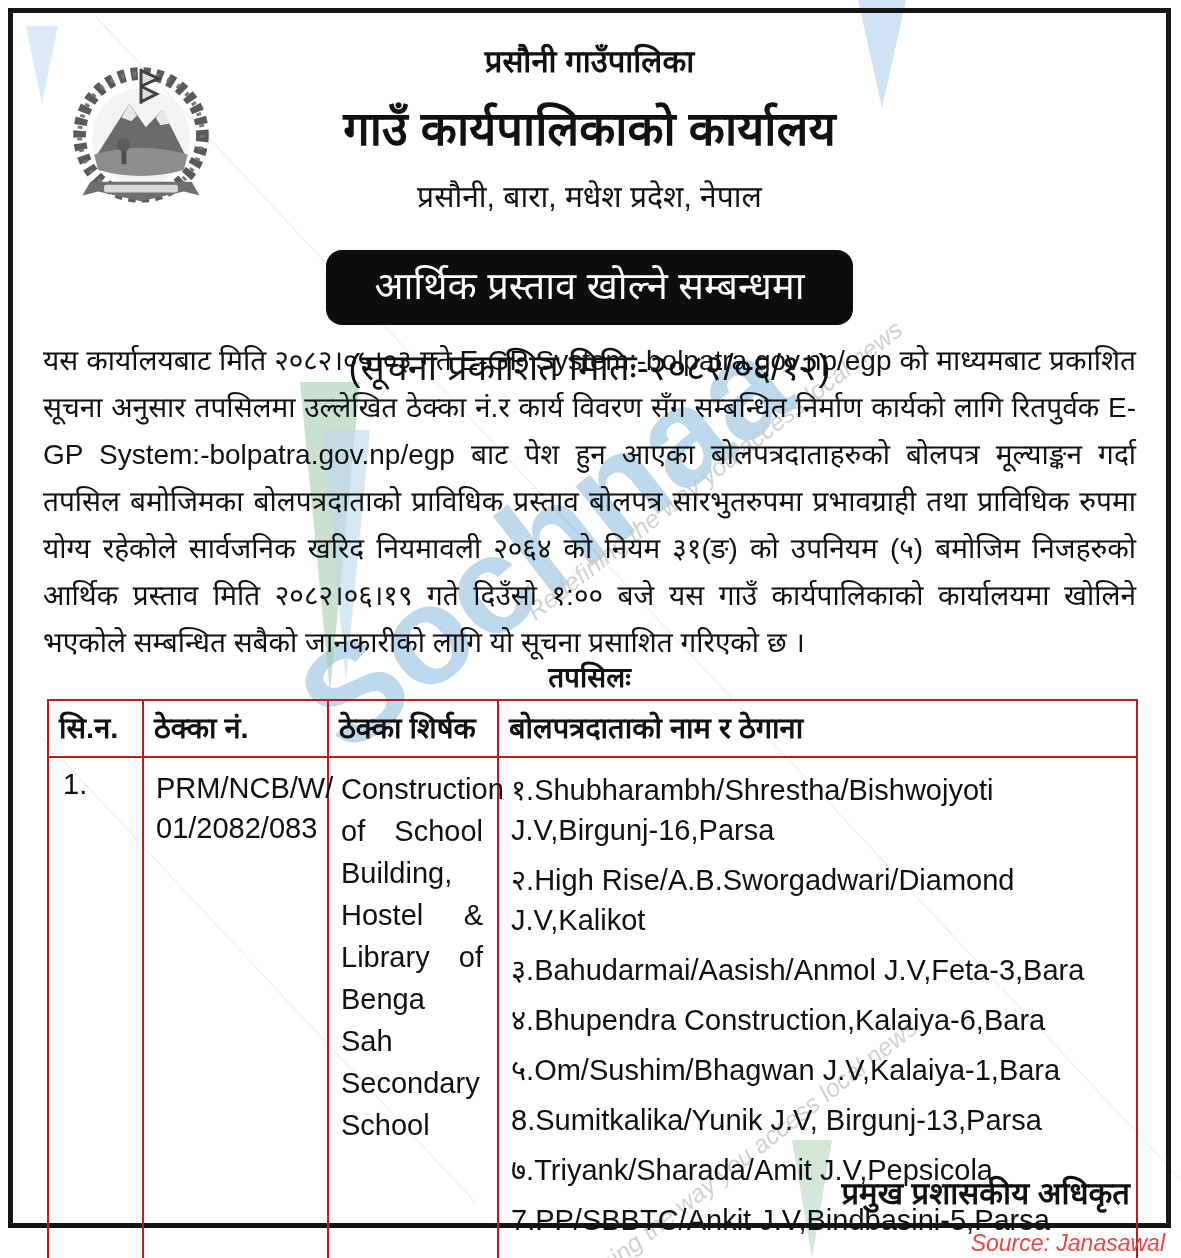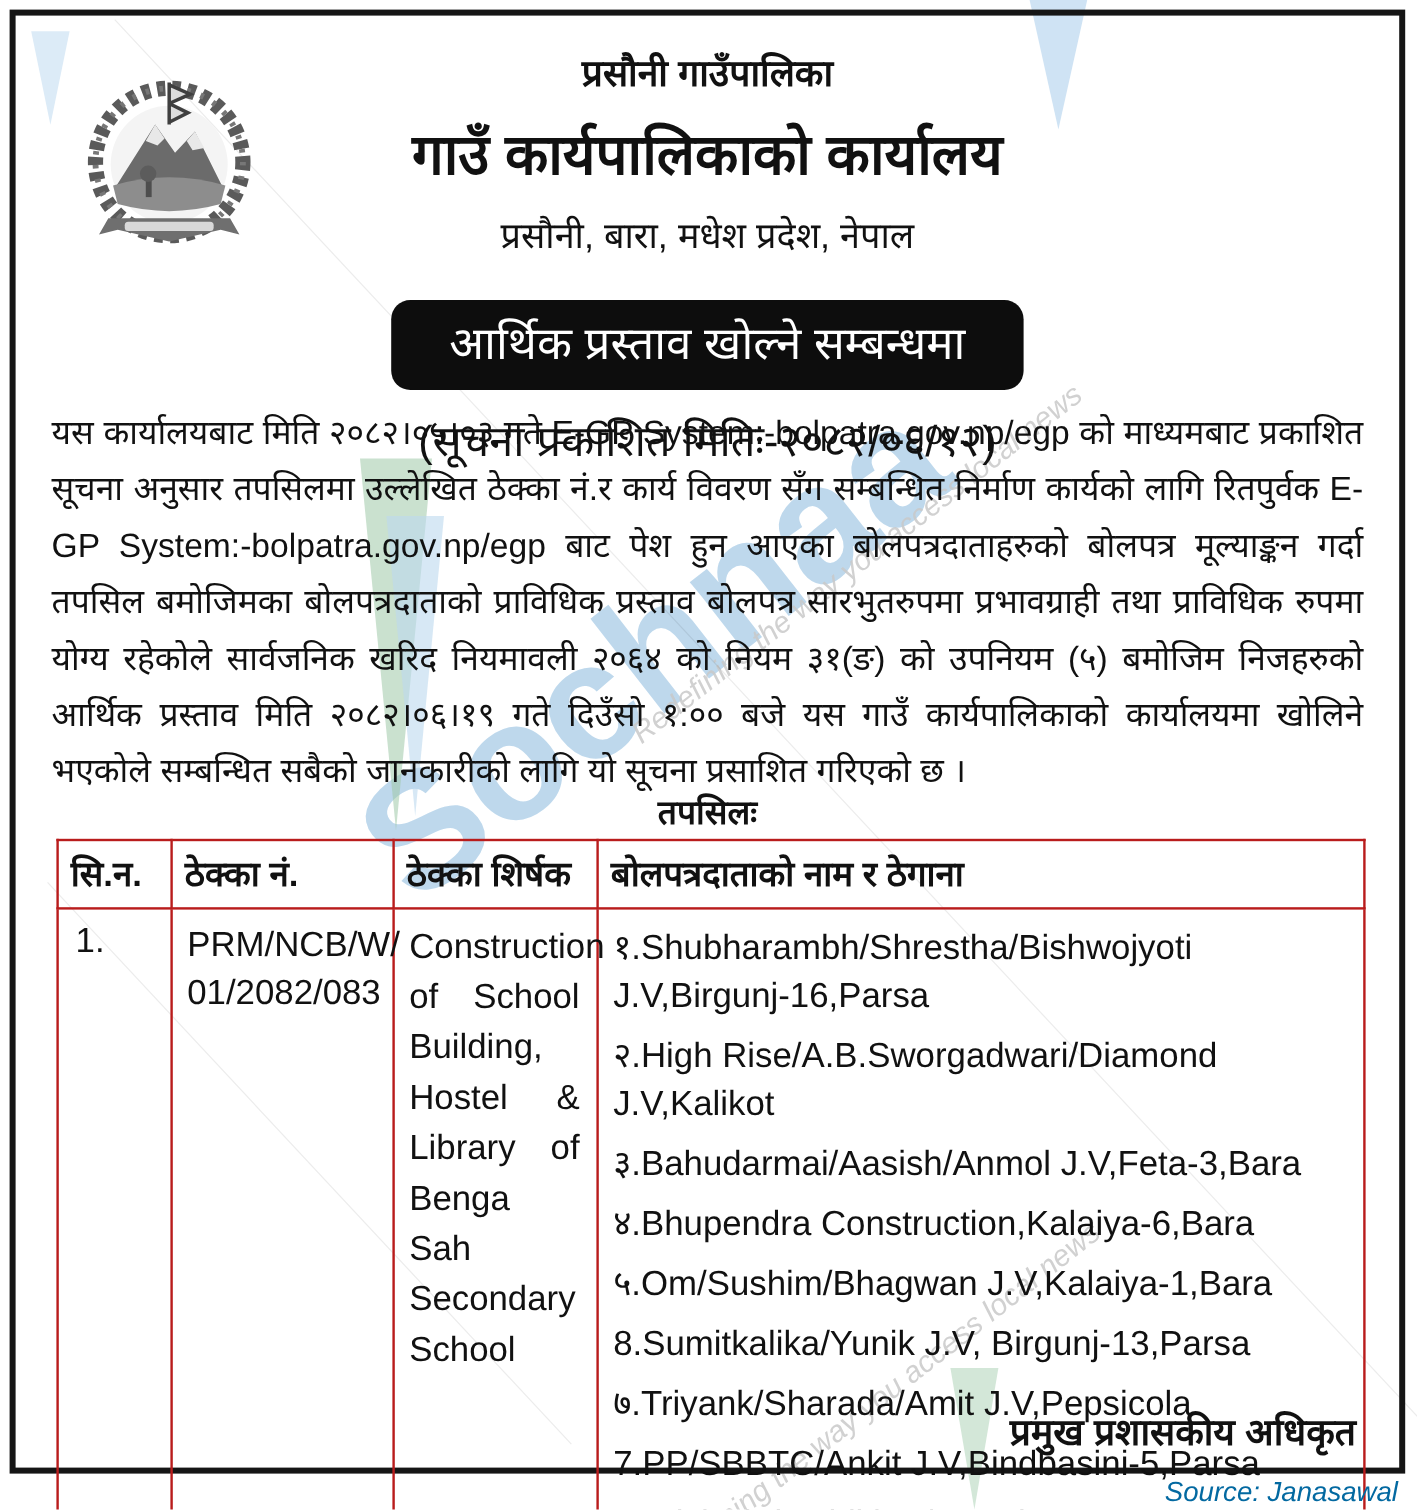--- a/index.html
+++ b/index.html
@@ -60,21 +60,21 @@
   }
   table.detail td{border:2px solid #b91c1c;vertical-align:top;}
   .th-cell{font-size:29px;font-weight:700;padding:6px 8px 10px 10px;}
   .sn-cell{font-size:29px;padding:10px 8px 0 14px;}
   .cno-cell{font-size:29px;line-height:40px;padding:10px 6px 0 12px;}
   .title-cell{font-size:29px;line-height:42px;padding:10px 14px 0 12px;text-align:justify;}
   .bidders-cell{padding:12px 10px 0 12px;}
   .bidder{font-size:29px;line-height:40px;margin:0 0 10px 0;}
 
   .signature{position:absolute;right:36px;top:1158px;font-size:31px;font-weight:700;z-index:2;}
-  .source{position:absolute;right:16px;top:1230px;font-size:23px;font-style:italic;color:#0369a1;z-index:2;}
+  .source{position:absolute;right:16px;top:1230px;font-size:23px;font-style:italic;color:#ef4444;z-index:2;}
 </style>
 </head>
 <body>
 
 <div class="wm wm-brand wm-brand-main">Sochnaa</div>
 <div class="wm wm-tagline wm-tagline-mid">Redefining the way you access local news</div>
 <div class="wm wm-brand wm-brand-bottom">naa</div>
 <div class="wm wm-tagline wm-tagline-bottom">Redefining the way you access local news</div>
 <div class="tri tri-topleft"></div>
 <div class="tri tri-top"></div>

